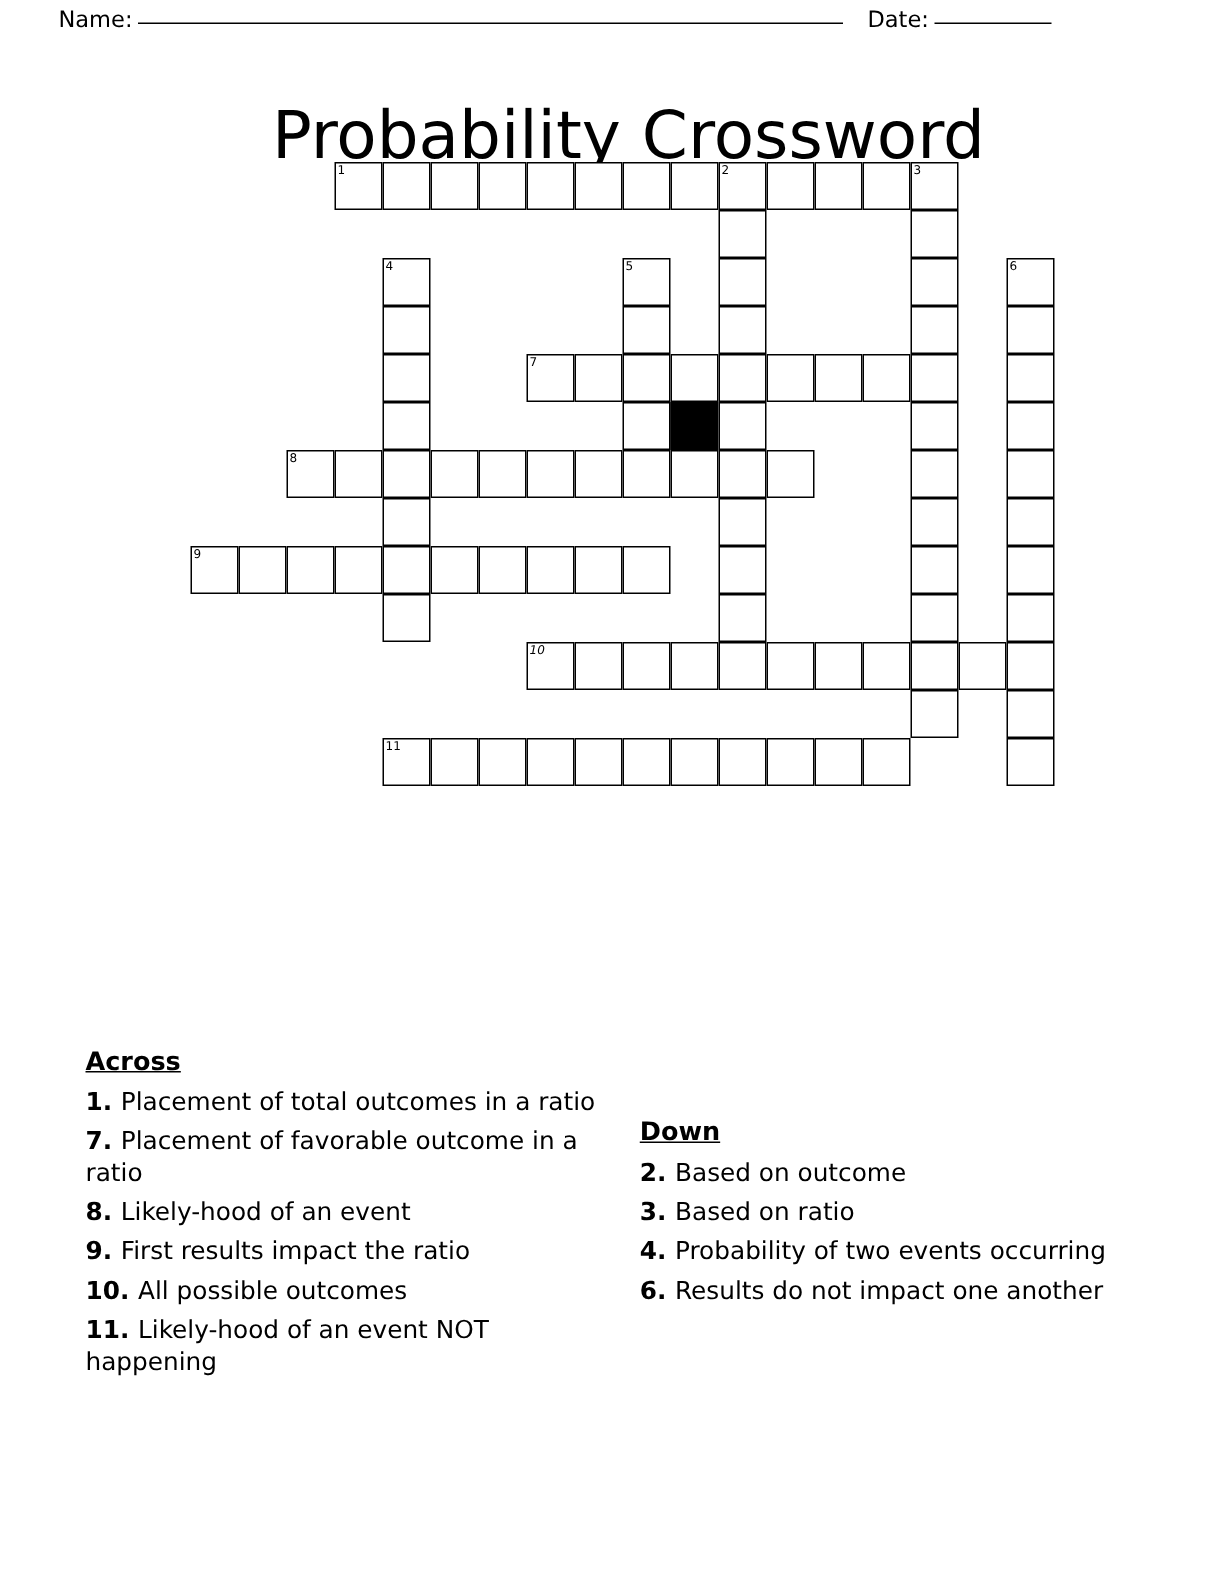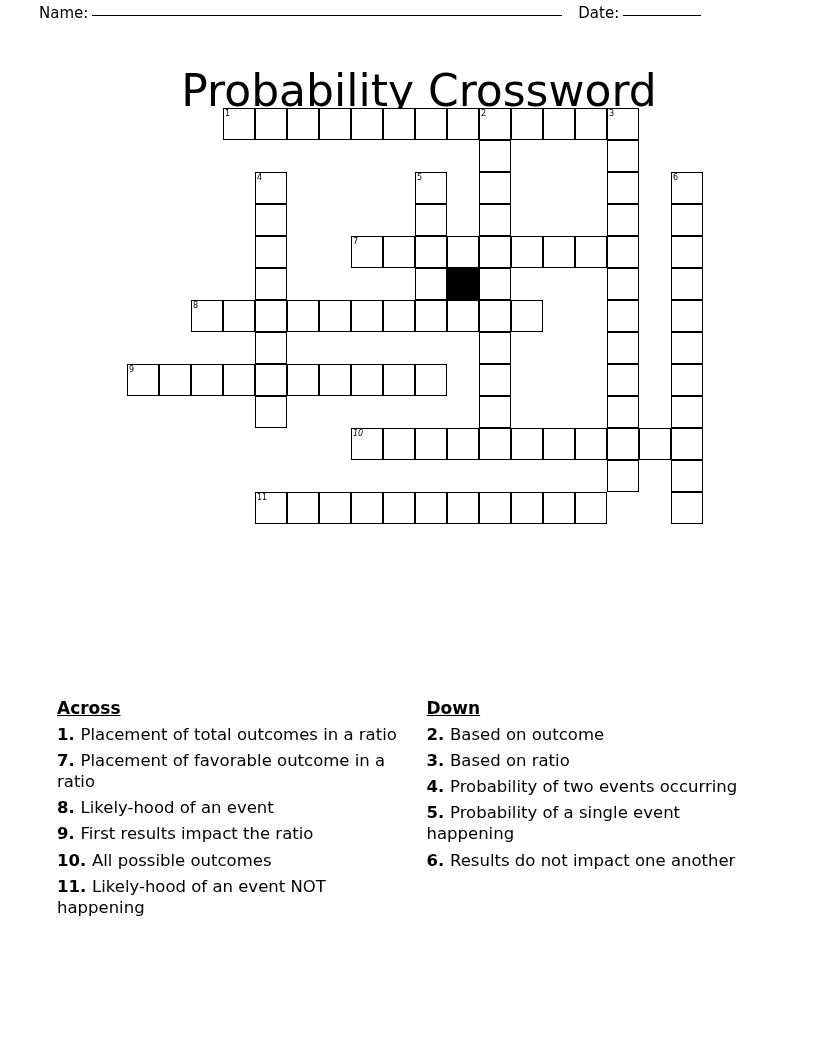--- a/index.html
+++ b/index.html
@@ -99,20 +99,21 @@
   }
 
   
   .clues {
     position: absolute;
     top: 698px;
     left: 46px;
     width: 724px;
     display: flex;
     gap: 15px;
+    align-items: center;
   }
   .clue-col { width: 362px; }
   .clue-col.left { width: 362px; }
   .clue-heading {
     font-size: 17px;
     font-weight: bold;
     text-decoration: underline;
     margin-bottom: 6px;
     font-family: "DejaVu Sans", sans-serif;
   }
@@ -281,19 +282,18 @@
           <div class="clue"><span class="cnum">10. </span><span>All possible outcomes</span></div>
           <div class="clue"><span class="cnum">11. </span><span>Likely-hood of an event NOT happening</span></div>
         </div>
     </div>
     <div class="clue-col">
       <div class="clue-heading">Down</div>
       <div id="down-list">
           <div class="clue"><span class="cnum">2. </span><span>Based on outcome</span></div>
           <div class="clue"><span class="cnum">3. </span><span>Based on ratio</span></div>
           <div class="clue"><span class="cnum">4. </span><span>Probability of two events occurring</span></div>
-          <div class="clue"><span class="cnum">5. </span><span>Probability of a single event happening</span></div>
           <div class="clue"><span class="cnum">6. </span><span>Results do not impact one another</span></div>
         </div>
     </div>
   </div>
 
 </div>
 
 </body></html>

